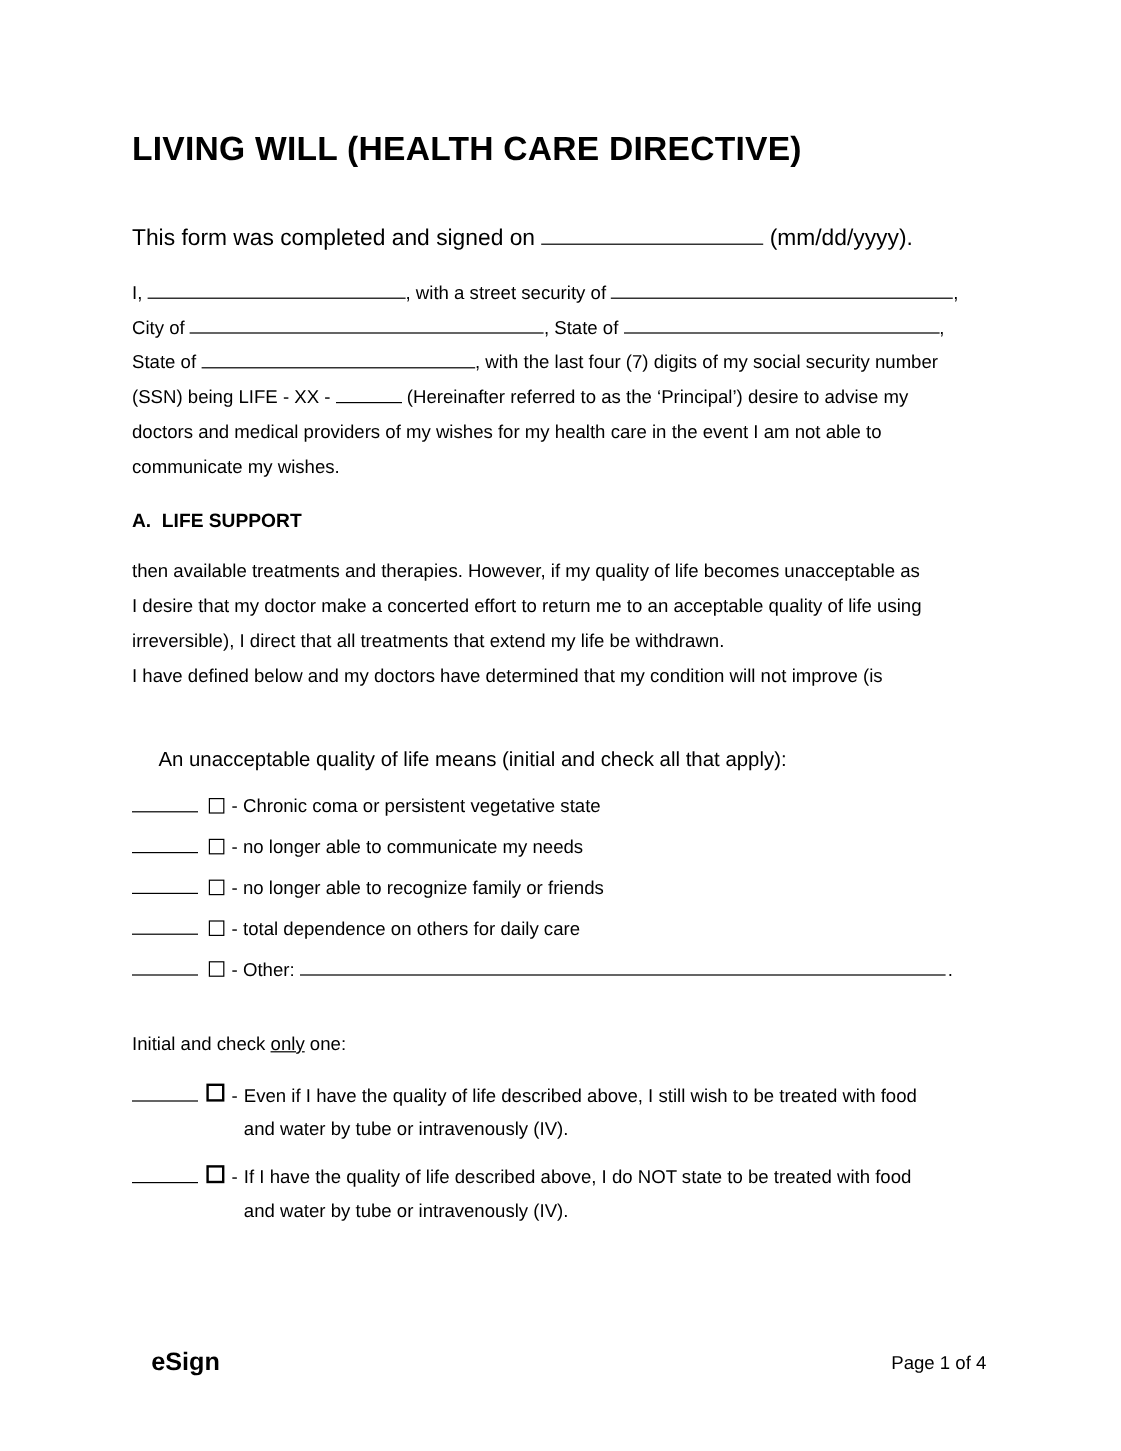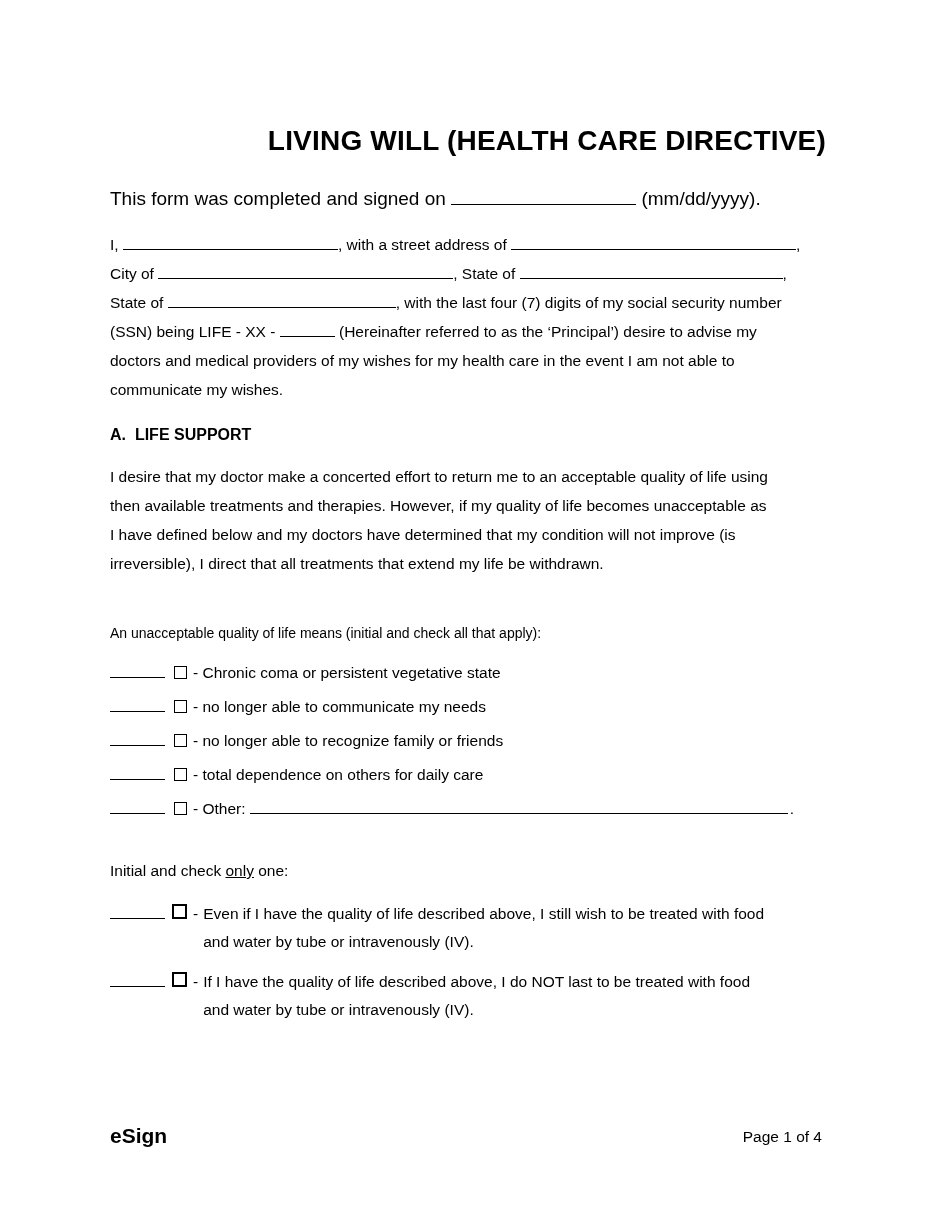--- a/index.html
+++ b/index.html
@@ -11,26 +11,25 @@
     position: relative;
     overflow: hidden;
   }
   .page {
     position: absolute; inset: 0;
     background: #ffffff;
   }
   .abs { position: absolute; left: 110px; width: 716px; }
   .doc-title {
     top: 108px;
-    text-align: right;
+    text-align: left;
     font-size: 28px;
     font-weight: bold;
     letter-spacing: 0.2px;
     font-family: "Liberation Sans", sans-serif;
-    margin-top: 17px;
   }
   .date-line { top: 188px; line-height: 22px; font-size: 19px; }
   .intro { top: 230px; font-size: 15.5px; }
   .line { display: block; height: 29px; line-height: 29px; white-space: nowrap; }
   .blank {
     display: inline-block;
     border-bottom: 1.5px solid #000;
     height: 14px;
     vertical-align: baseline;
   }
@@ -38,21 +37,21 @@
   .w295 { width: 295px; } .w263 { width: 263px; } .w228 { width: 228px; }
   .w55  { width: 55px; }  .w538 { width: 538px; }
   .section-heading {
     top: 426px;
     font-size: 16px;
     font-weight: bold;
     white-space: pre;
   }
   .section-body { top: 462px; font-size: 15.5px; }
   .section-body span { display: block; height: 29px; line-height: 29px; white-space: nowrap; }
-  .checklist-intro { top: 622px; font-size: 14px; line-height: 22px; }
+  .checklist-intro { top: 622px; font-size: 17px; line-height: 22px; margin-left: 22px; }
   .checklist { top: 656px; font-size: 15.5px; }
   .chk-row { display: block; height: 34px; line-height: 34px; white-space: nowrap; }
   .cb {
     display: inline-block;
     width: 13px; height: 13px;
     border: 1.5px solid #000;
     vertical-align: -1px;
     margin: 0 6px 0 9px;
     background: #fff;
   }
@@ -65,21 +64,21 @@
   .other-suffix { margin-left: 2px; }
   .single-choice-intro { top: 860px; font-size: 15.5px; line-height: 22px; }
   .only-underline { text-decoration: underline; }
   .options { top: 900px; font-size: 15.5px; }
   .opt-row { display: flex; align-items: baseline; margin-bottom: 12px; }
   .opt-row .blank, .opt-row .cb { flex: 0 0 auto; }
   .opt-dash { flex: 0 0 auto; line-height: 28px; }
   .opt-text { margin-left: 5px; line-height: 28px; }
   .opt-text .l2 { display: block; }
   .footer-brand {
-    position: absolute; left: 110px; top: 1124px;
+    position: absolute; left: 126px; top: 1124px;
     font-size: 21px; font-weight: bold; letter-spacing: 0px;
   }
   .footer-page {
     position: absolute; right: 112px; top: 1128px;
     font-size: 15.5px;
     text-align: right;
   }
 </style>
 </head>
 <body>
@@ -90,21 +89,21 @@
 
   <div class="abs date-line">
     <span>This form was completed and signed on</span>
     <span class="blank w185"></span>
     <span>(mm/dd/yyyy).</span>
   </div>
 
   <div class="abs intro">
     <span class="line">
       <span>I,</span>
-      <span class="blank w215"></span><span>, with a street address of</span>
+      <span class="blank w215"></span><span>, with a street security of</span>
       <span class="blank w285"></span><span>,</span>
     </span>
     <span class="line">
       <span>City of</span>
       <span class="blank w295"></span><span>, State of</span>
       <span class="blank w263"></span><span>,</span>
     </span>
     <span class="line">
       <span>State of</span>
       <span class="blank w228"></span><span>, with the last four (7) digits of my social security number</span>
@@ -114,24 +113,24 @@
       <span class="blank w55"></span>
       <span>(Hereinafter referred to as the ‘Principal’) desire to advise my</span>
     </span>
     <span class="line">doctors and medical providers of my wishes for my health care in the event I am not able to</span>
     <span class="line">communicate my wishes.</span>
   </div>
 
   <h2 class="abs section-heading">A.  LIFE SUPPORT</h2>
 
   <div class="abs section-body">
+    <span>then available treatments and therapies. However, if my quality of life becomes unacceptable as</span>
     <span>I desire that my doctor make a concerted effort to return me to an acceptable quality of life using</span>
-    <span>then available treatments and therapies. However, if my quality of life becomes unacceptable as</span>
+    <span>irreversible), I direct that all treatments that extend my life be withdrawn.</span>
     <span>I have defined below and my doctors have determined that my condition will not improve (is</span>
-    <span>irreversible), I direct that all treatments that extend my life be withdrawn.</span>
   </div>
 
   <div class="abs checklist-intro">An unacceptable quality of life means (initial and check all that apply):</div>
 
   <div class="abs single-choice-intro">
     <span>Initial and check </span><span class="only-underline">only</span><span> one:</span>
   </div>
 
   <div class="abs checklist">
     <span class="chk-row">
@@ -160,21 +159,21 @@
       <span class="opt-text">
         <span class="l1">Even if I have the quality of life described above, I still wish to be treated with food</span>
         <span class="l2">and water by tube or intravenously (IV).</span>
       </span>
     </div>
     <div class="opt-row">
       <span class="blank w55"></span>
       <span class="cb cb-bold"></span>
       <span class="opt-dash">-</span>
       <span class="opt-text">
-        <span class="l1">If I have the quality of life described above, I do NOT last to be treated with food</span>
+        <span class="l1">If I have the quality of life described above, I do NOT state to be treated with food</span>
         <span class="l2">and water by tube or intravenously (IV).</span>
       </span>
     </div>
   </div>
 
   <div class="footer-brand">eSign</div>
   <div class="footer-page">Page 1 of 4</div>
 
 </div>
 

